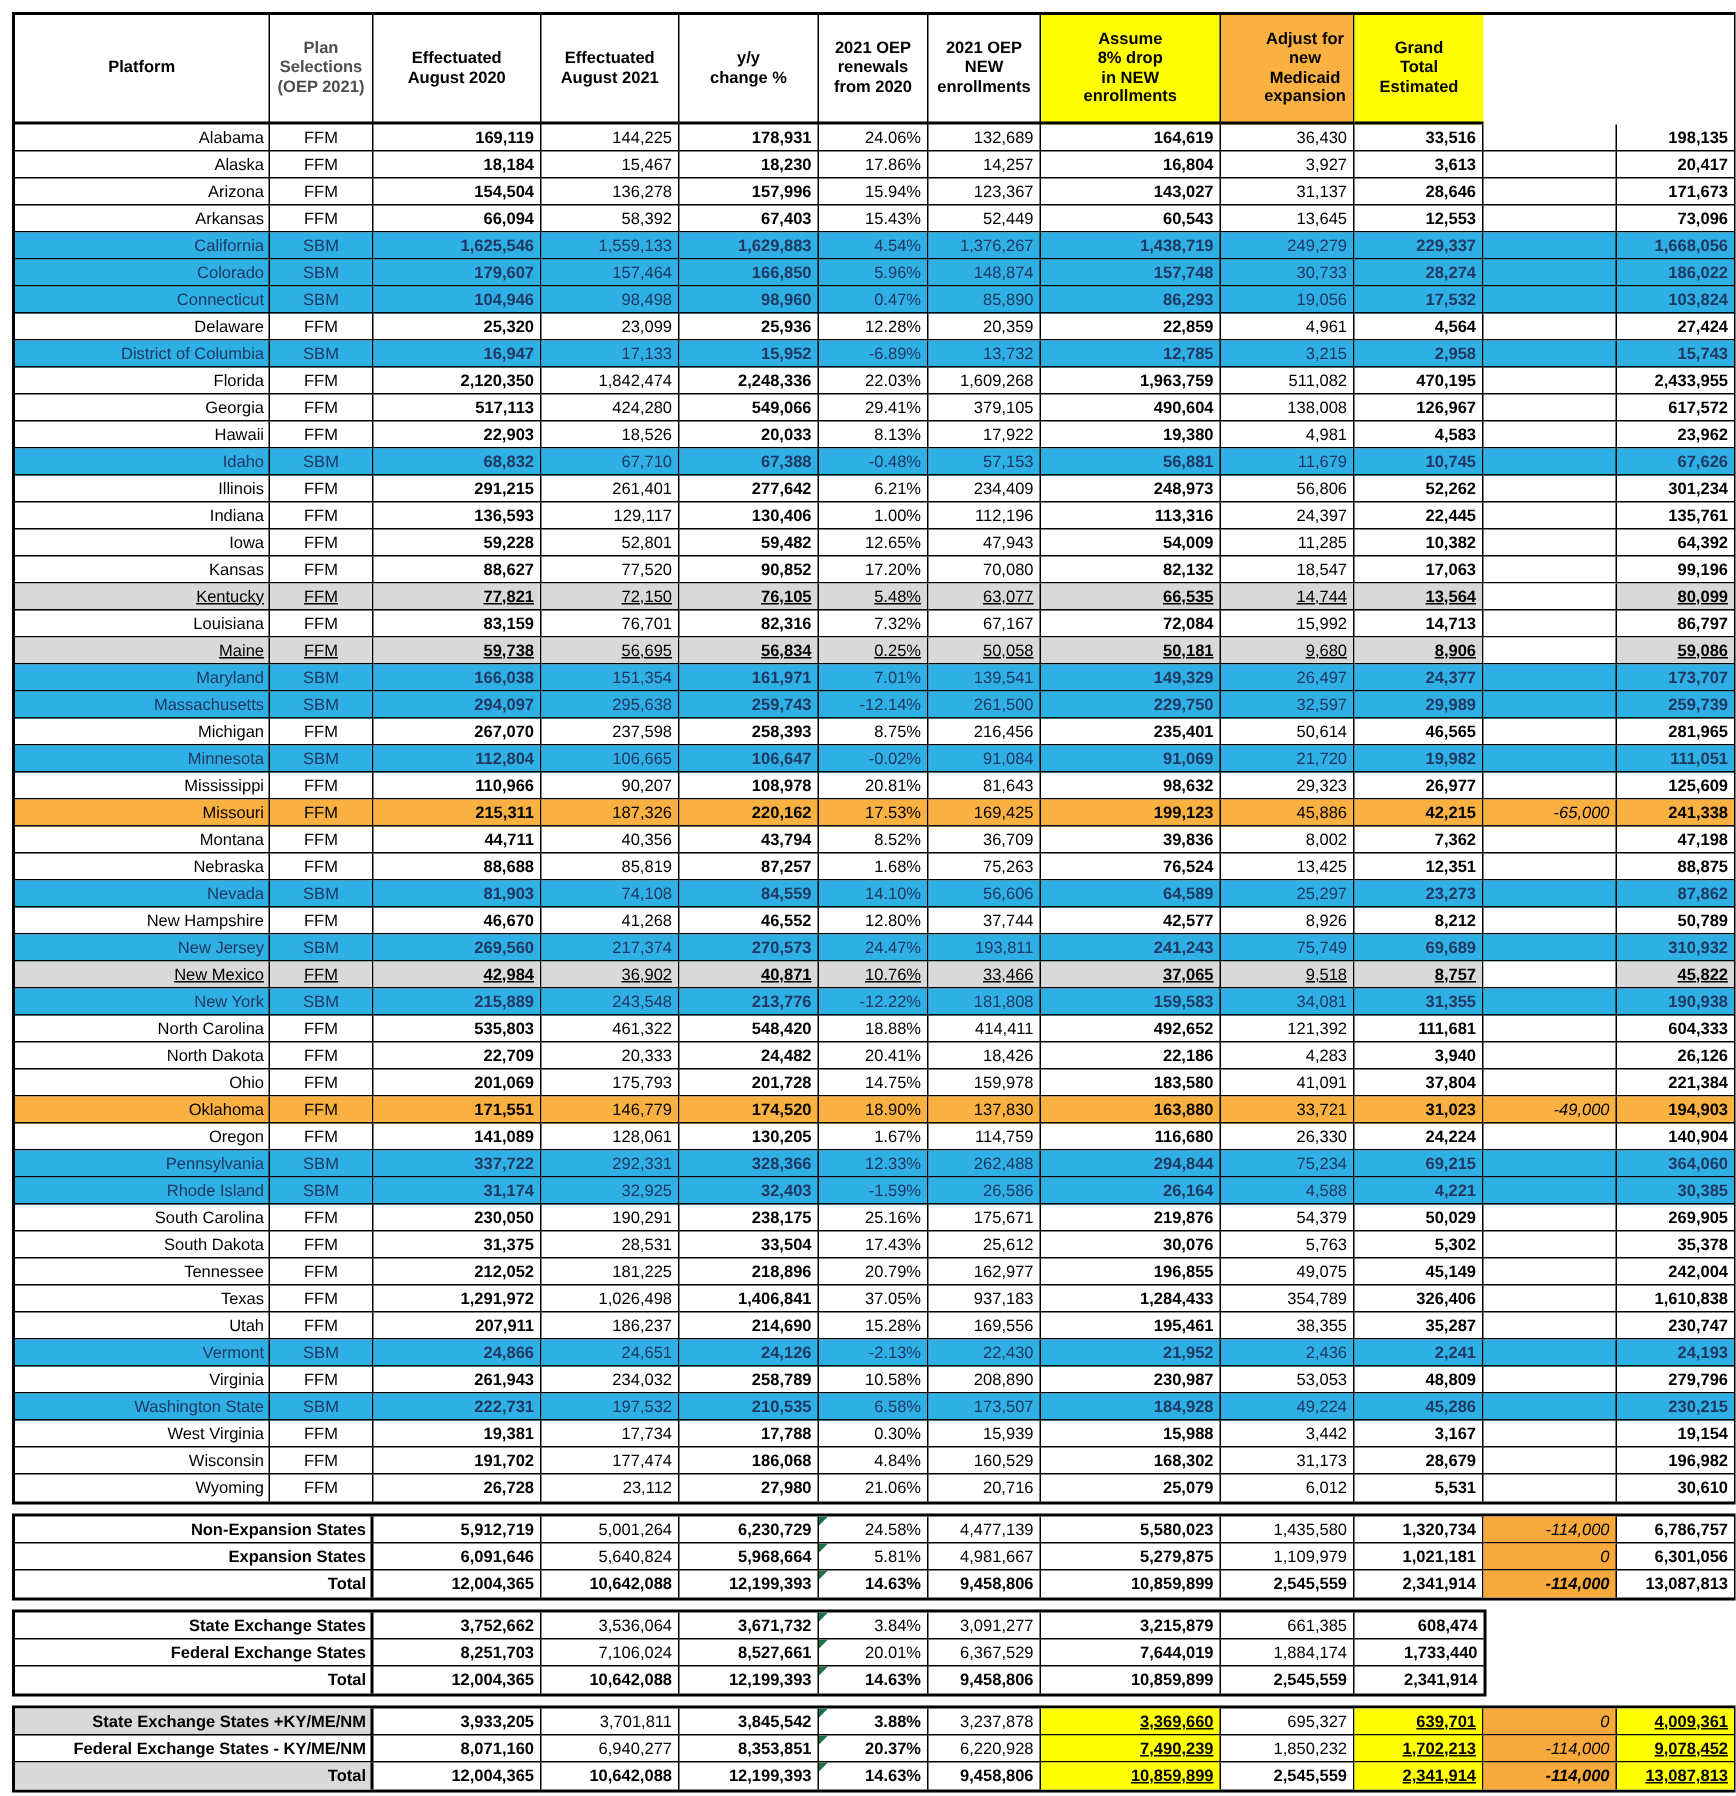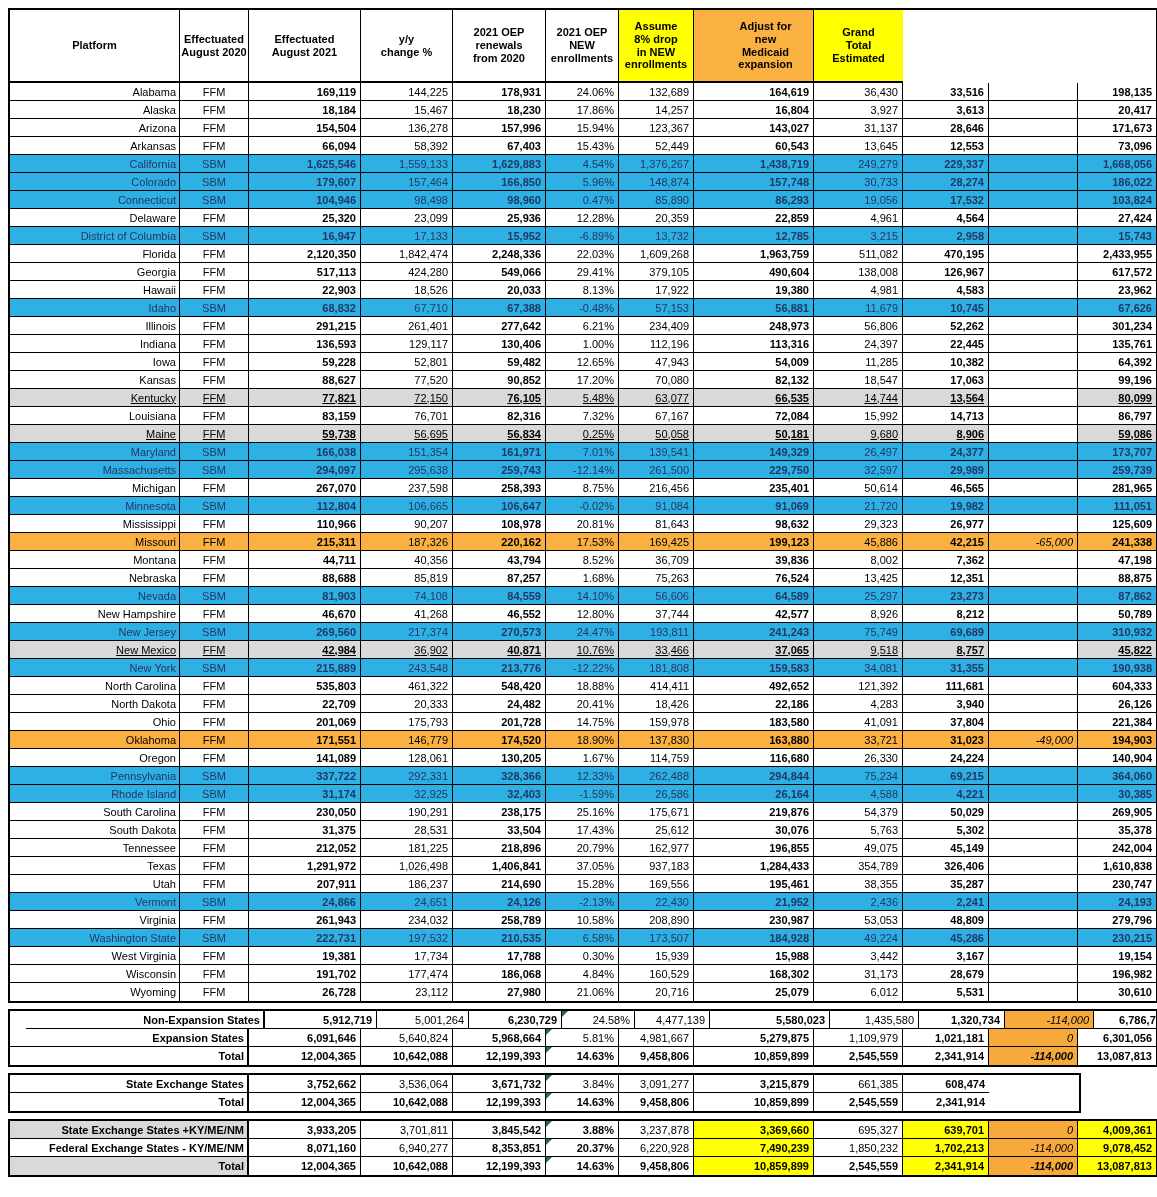--- a/index.html
+++ b/index.html
@@ -27,40 +27,42 @@
   .c-platform{justify-content:center;}
   .num{justify-content:flex-end;padding-right:4px;}
   .b{font-weight:bold;}
   .i{font-style:italic;}
   .row-blue .cell{background:var(--blue);color:var(--navy);}
   .row-gray .cell{background:var(--gray);text-decoration:underline;}
   .row-gray .c-adjust{background:#fff;}
   .row-orange .cell{background:var(--orangeRow);}
   
   .block{border:2px solid #000;box-sizing:border-box;margin:6px 0 0 0;background:#fff;width:1150px;}
-  .block.short{width:1073px;}
+  .block.short{width:983px;}
   .s-row{display:grid;}
   .s-row .cell{height:18px;}
   .s-row:last-child .cell{border-bottom:none;}
   .s-label{grid-column:1/2;justify-content:flex-end;padding-right:3px;font-weight:bold;border-right:2px solid #000;}
   .lbl-gray{background:var(--gray);}
   .bold-all .cell{font-weight:bold;}
-  .yellow-cell{background:var(--yellow);}
+  .yellow-cell{background:var(--yellow);text-decoration:underline;}
   .orange-cell{background:var(--orangeCell);}
   .yy-wrap{position:relative;}
   .tri{position:absolute;top:0;left:0;width:0;height:0;
        border-top:6px solid var(--green);border-right:6px solid transparent;}
 </style>
 </head>
 <body>
 
 <div class="sheet">
   <div class="table-box">
     <div class="grid-row hdr" id="hdr-row">
         <div class="cell c-platform">Platform</div>
+        <div class="cell c-plan h-graytext">Plan Selections
+(OEP 2021)</div>
         <div class="cell c-eff2020">Effectuated
 August 2020</div>
         <div class="cell c-eff2021">Effectuated
 August 2021</div>
         <div class="cell c-yy">y/y
 change %</div>
         <div class="cell c-renewals">2021 OEP
 renewals
 from 2020</div>
         <div class="cell c-new">2021 OEP
@@ -790,21 +792,21 @@
           <div class="cell num c-assume b">25,079</div>
           <div class="cell num c-new">6,012</div>
           <div class="cell num c-drop b">5,531</div>
           <div class="cell num c-adjust i"></div>
           <div class="cell num c-grand b">30,610</div>
         </div>
       </div>
   </div>
   <div id="summary-blocks">
       <div class="block" style="display: block;">
-        <div class="s-row" style="grid-template-columns: 239px 112px 92px 93px 73px 75px 120px 89px 86px 89px 78px; margin-left: 16px;">
+        <div class="s-row" style="grid-template-columns: 239px 112px 92px 93px 73px 75px 120px 89px 86px 89px 78px;">
           <div class="cell s-label">Non-Expansion States</div>
           <div class="cell num c-plan b">5,912,719</div>
           <div class="cell num c-eff2020">5,001,264</div>
           <div class="cell num c-eff2021 b">6,230,729</div>
           <div class="cell num c-yy yy-wrap"><span class="tri"></span>24.58%</div>
           <div class="cell num c-renewals">4,477,139</div>
           <div class="cell num c-assume b">5,580,023</div>
           <div class="cell num c-new">1,435,580</div>
           <div class="cell num c-drop b">1,320,734</div>
           <div class="cell num c-adjust i orange-cell">-114,000</div>
@@ -841,20 +843,31 @@
         <div class="s-row" style="grid-template-columns: 239px 112px 92px 93px 73px 75px 120px 89px 86px;">
           <div class="cell s-label">State Exchange States</div>
           <div class="cell num c-plan b">3,752,662</div>
           <div class="cell num c-eff2020">3,536,064</div>
           <div class="cell num c-eff2021 b">3,671,732</div>
           <div class="cell num c-yy yy-wrap"><span class="tri"></span>3.84%</div>
           <div class="cell num c-renewals">3,091,277</div>
           <div class="cell num c-assume b">3,215,879</div>
           <div class="cell num c-new">661,385</div>
           <div class="cell num c-drop b lastcol" style="border-right: none;">608,474</div>
+        </div>
+        <div class="s-row" style="grid-template-columns: 239px 112px 92px 93px 73px 75px 120px 89px 86px;">
+          <div class="cell s-label">Federal Exchange States</div>
+          <div class="cell num c-plan b">8,251,703</div>
+          <div class="cell num c-eff2020">7,106,024</div>
+          <div class="cell num c-eff2021 b">8,527,661</div>
+          <div class="cell num c-yy yy-wrap"><span class="tri"></span>20.01%</div>
+          <div class="cell num c-renewals">6,367,529</div>
+          <div class="cell num c-assume b">7,644,019</div>
+          <div class="cell num c-new">1,884,174</div>
+          <div class="cell num c-drop b lastcol" style="border-right: none;">1,733,440</div>
         </div>
         <div class="s-row bold-all" style="grid-template-columns: 239px 112px 92px 93px 73px 75px 120px 89px 86px;">
           <div class="cell s-label">Total</div>
           <div class="cell num c-plan b">12,004,365</div>
           <div class="cell num c-eff2020">10,642,088</div>
           <div class="cell num c-eff2021 b">12,199,393</div>
           <div class="cell num c-yy yy-wrap b"><span class="tri"></span>14.63%</div>
           <div class="cell num c-renewals">9,458,806</div>
           <div class="cell num c-assume b">10,859,899</div>
           <div class="cell num c-new">2,545,559</div>

